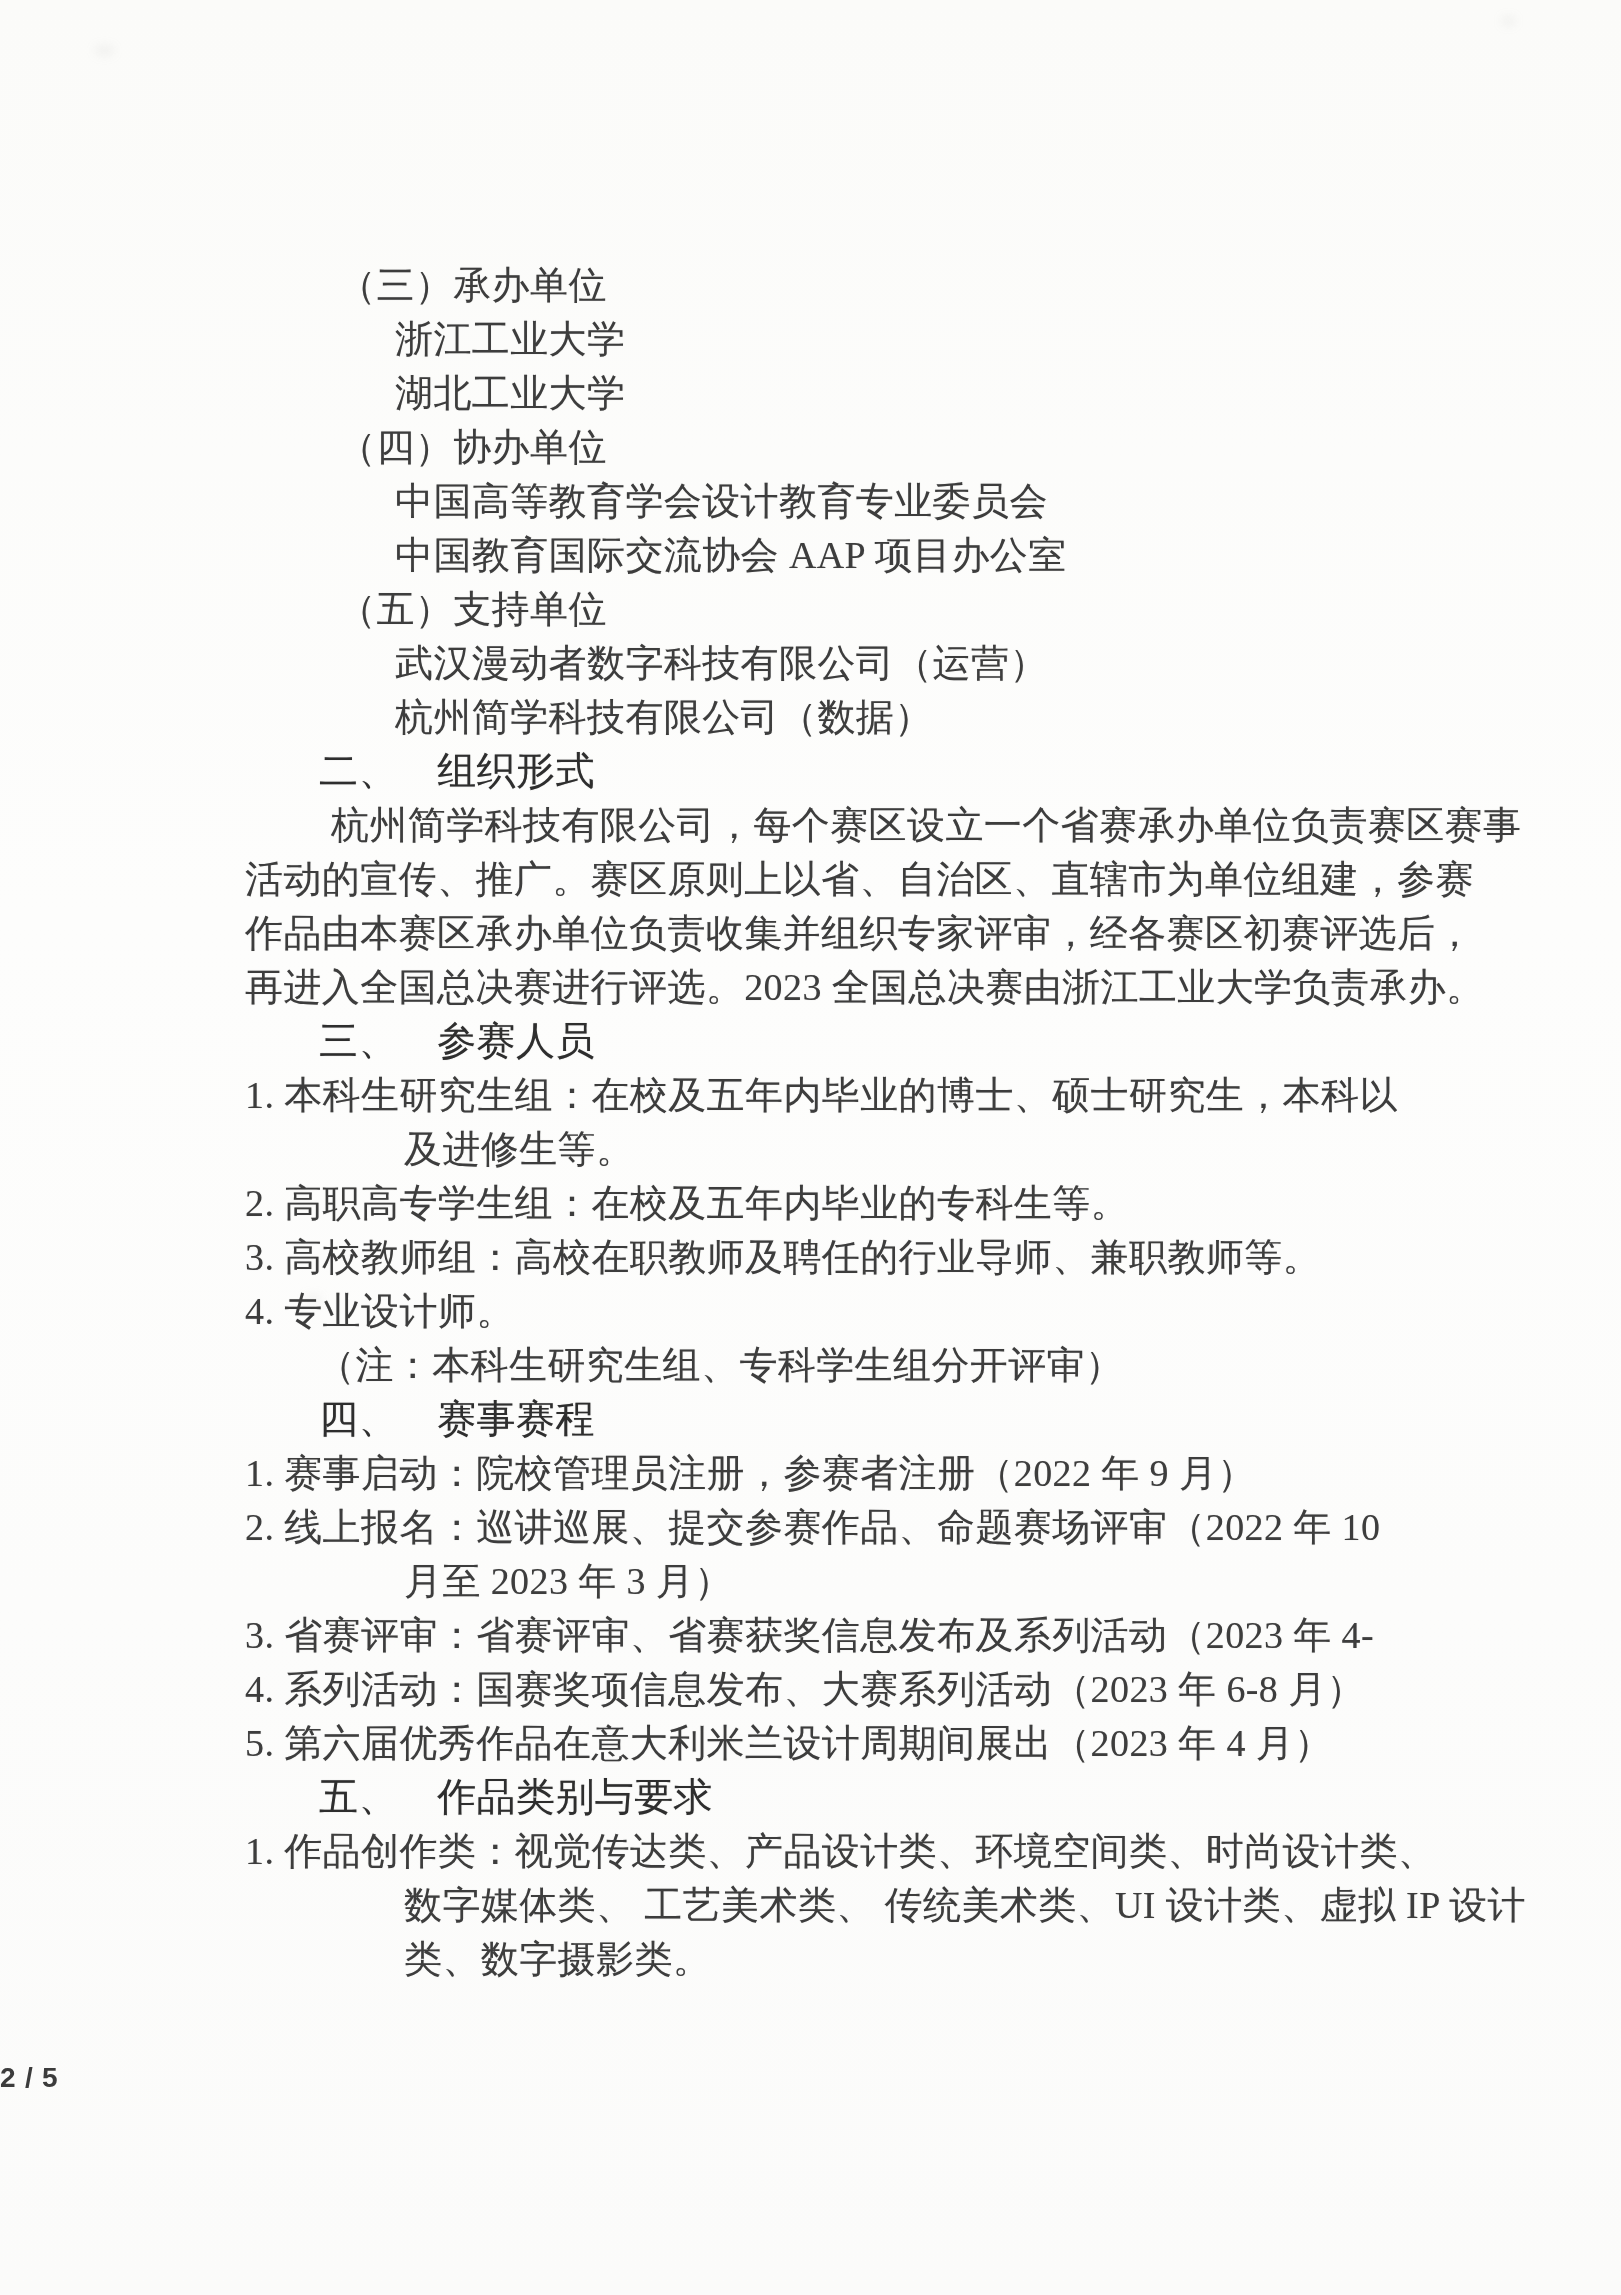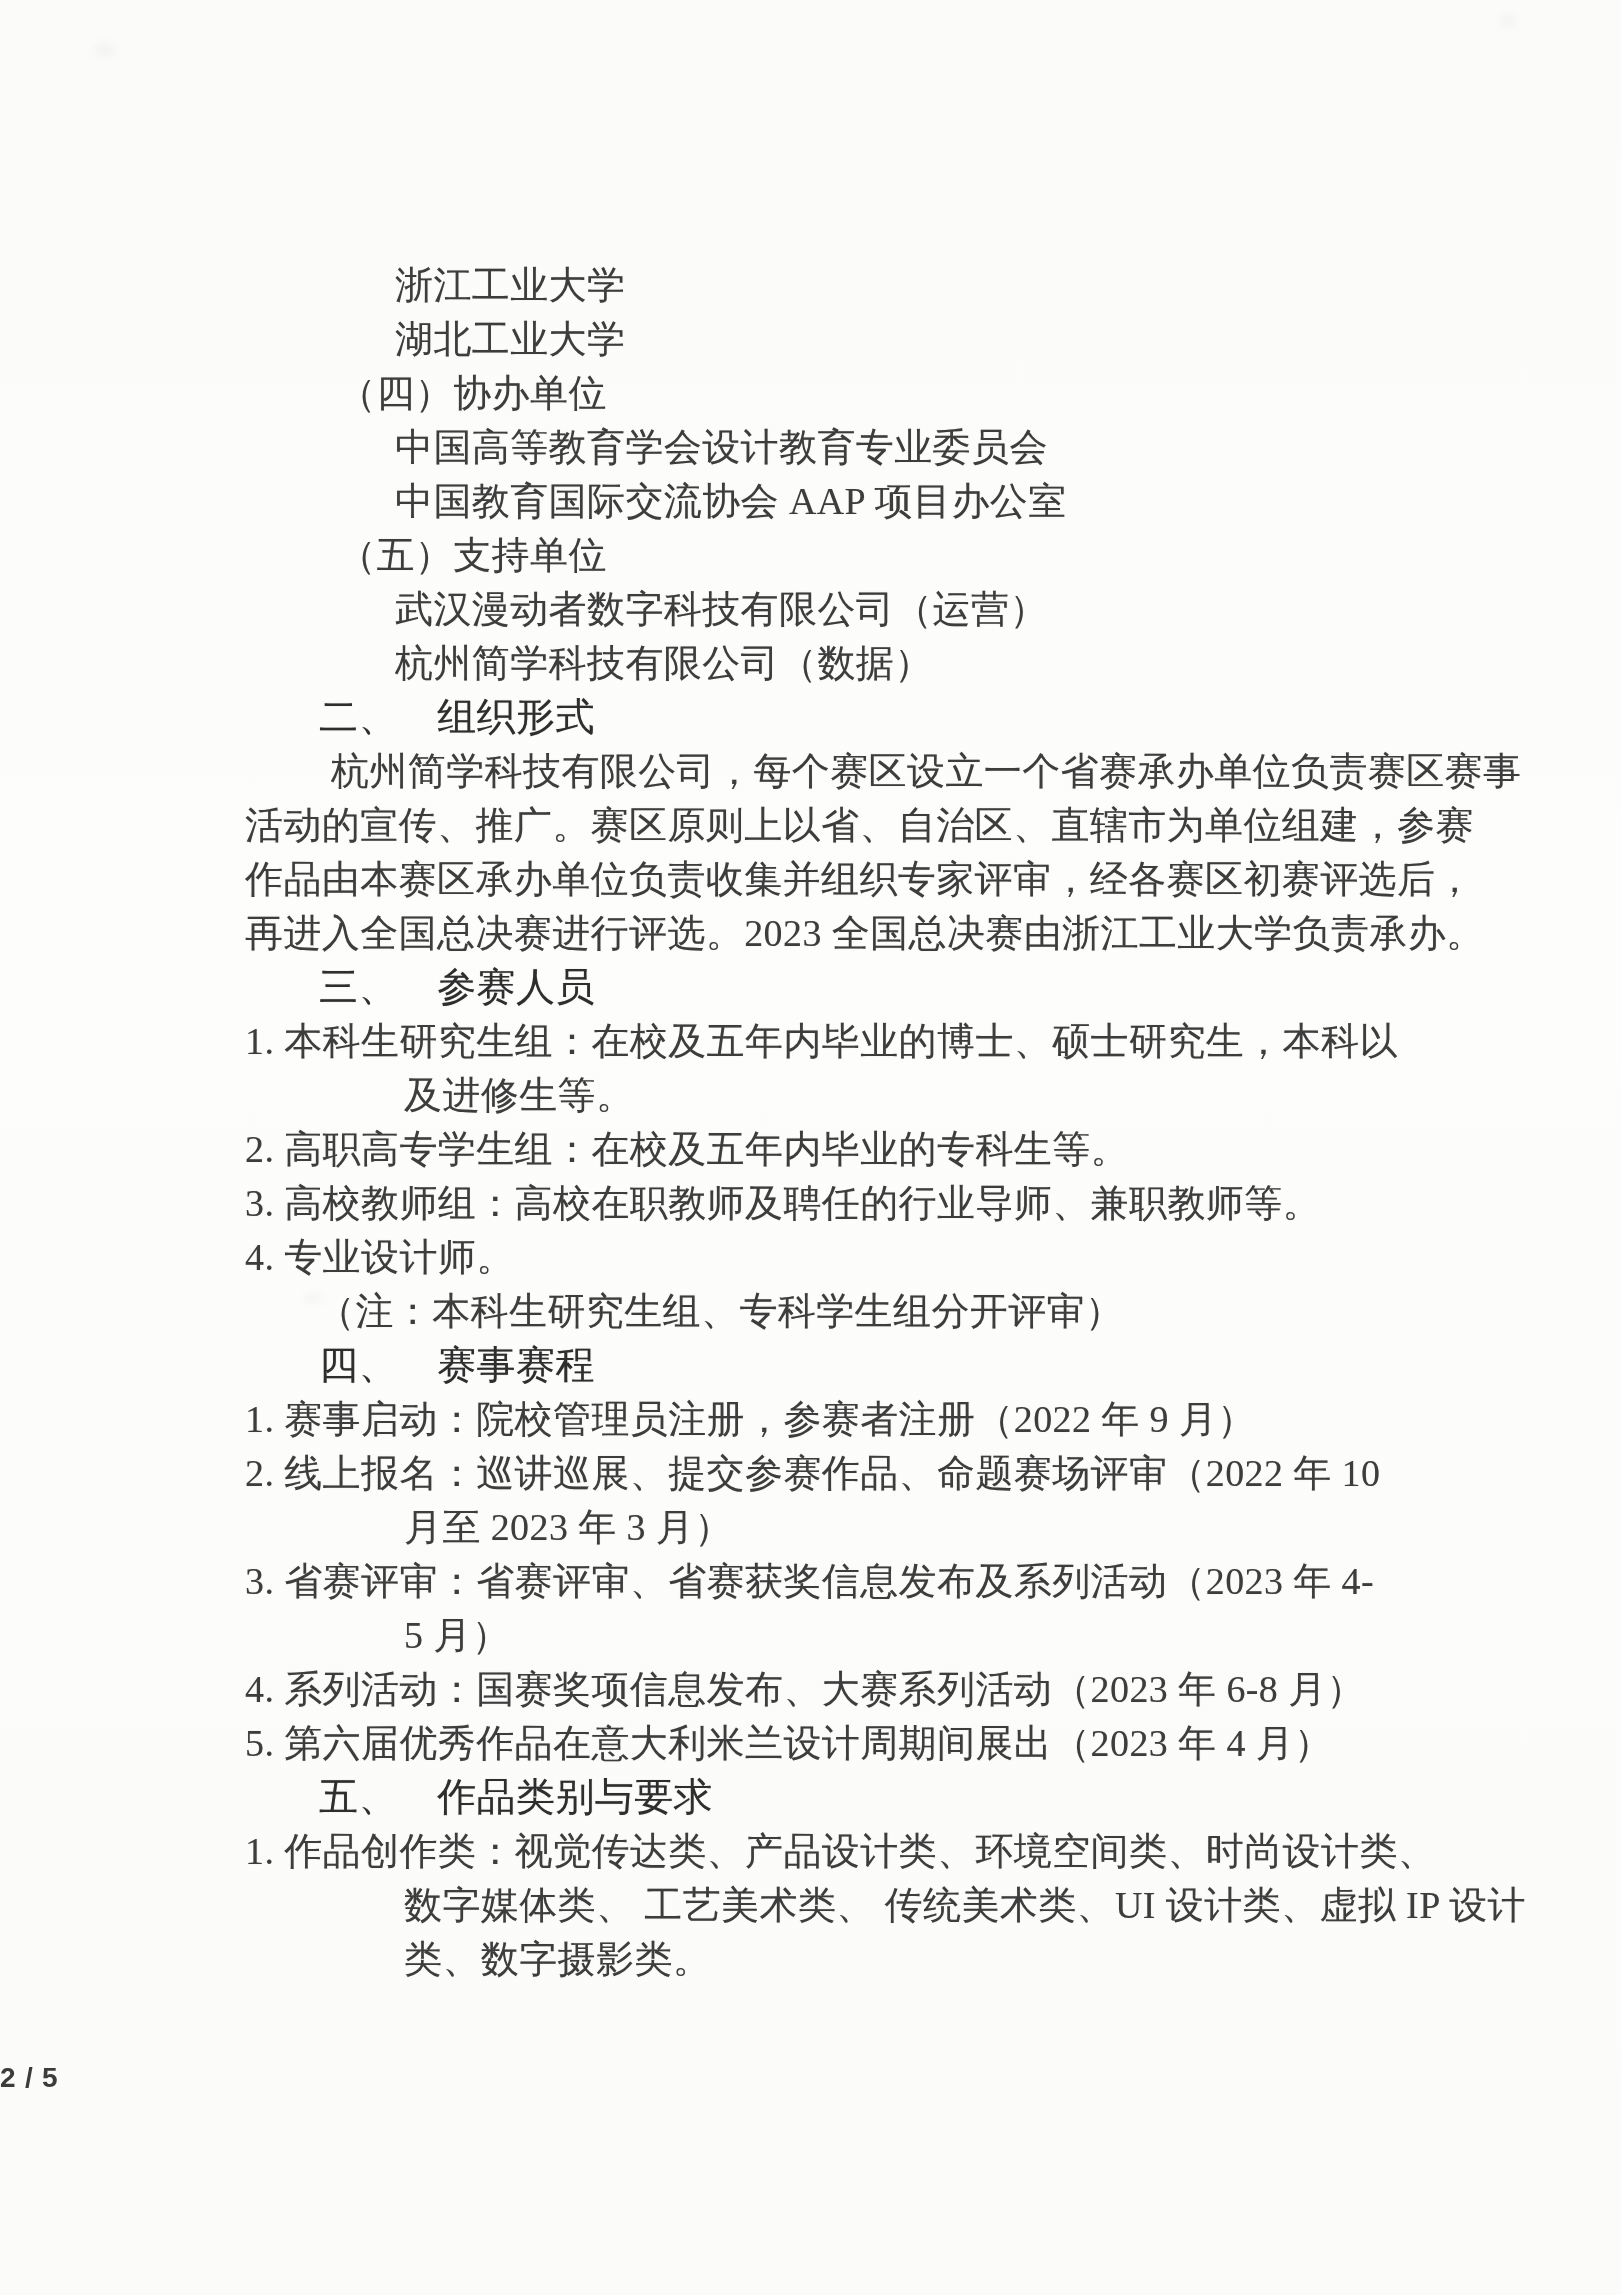--- a/index.html
+++ b/index.html
@@ -71,20 +71,21 @@
 </style>
 </head>
 <body>
 
 <div class="page">
   <span class="smudge s1"></span>
   <span class="smudge s2"></span>
   <span class="smudge s3"></span>
 
   <div class="content">
+    <div class="line l-paren">（三）承办单位</div>
     <div class="line l-inst">浙江工业大学</div>
     <div class="line l-inst">湖北工业大学</div>
     <div class="line l-paren">（四）协办单位</div>
     <div class="line l-inst">中国高等教育学会设计教育专业委员会</div>
     <div class="line l-inst">中国教育国际交流协会 AAP 项目办公室</div>
     <div class="line l-paren">（五）支持单位</div>
     <div class="line l-inst">武汉漫动者数字科技有限公司（运营）</div>
     <div class="line l-inst">杭州简学科技有限公司（数据）</div>
     <div class="line l-sec">二、　组织形式</div>
     <div class="line l-para">杭州简学科技有限公司，每个赛区设立一个省赛承办单位负责赛区赛事</div>
@@ -96,21 +97,20 @@
     <div class="line l-cont">及进修生等。</div>
     <div class="line l-item">2. 高职高专学生组：在校及五年内毕业的专科生等。</div>
     <div class="line l-item">3. 高校教师组：高校在职教师及聘任的行业导师、兼职教师等。</div>
     <div class="line l-item">4. 专业设计师。</div>
     <div class="line l-note">（注：本科生研究生组、专科学生组分开评审）</div>
     <div class="line l-sec">四、　赛事赛程</div>
     <div class="line l-item">1. 赛事启动：院校管理员注册，参赛者注册（2022 年 9 月）</div>
     <div class="line l-item">2. 线上报名：巡讲巡展、提交参赛作品、命题赛场评审（2022 年 10</div>
     <div class="line l-cont">月至 2023 年 3 月）</div>
     <div class="line l-item">3. 省赛评审：省赛评审、省赛获奖信息发布及系列活动（2023 年 4-</div>
-    <div class="line l-cont">5 月）</div>
     <div class="line l-item">4. 系列活动：国赛奖项信息发布、大赛系列活动（2023 年 6-8 月）</div>
     <div class="line l-item">5. 第六届优秀作品在意大利米兰设计周期间展出（2023 年 4 月）</div>
     <div class="line l-sec">五、　作品类别与要求</div>
     <div class="line l-item">1. 作品创作类：视觉传达类、产品设计类、环境空间类、时尚设计类、</div>
     <div class="line l-cont">数字媒体类、 工艺美术类、 传统美术类、UI 设计类、虚拟 IP 设计</div>
     <div class="line l-cont">类、数字摄影类。</div>
   </div>
 
   <div class="footer">2 / 5</div>
 </div>

